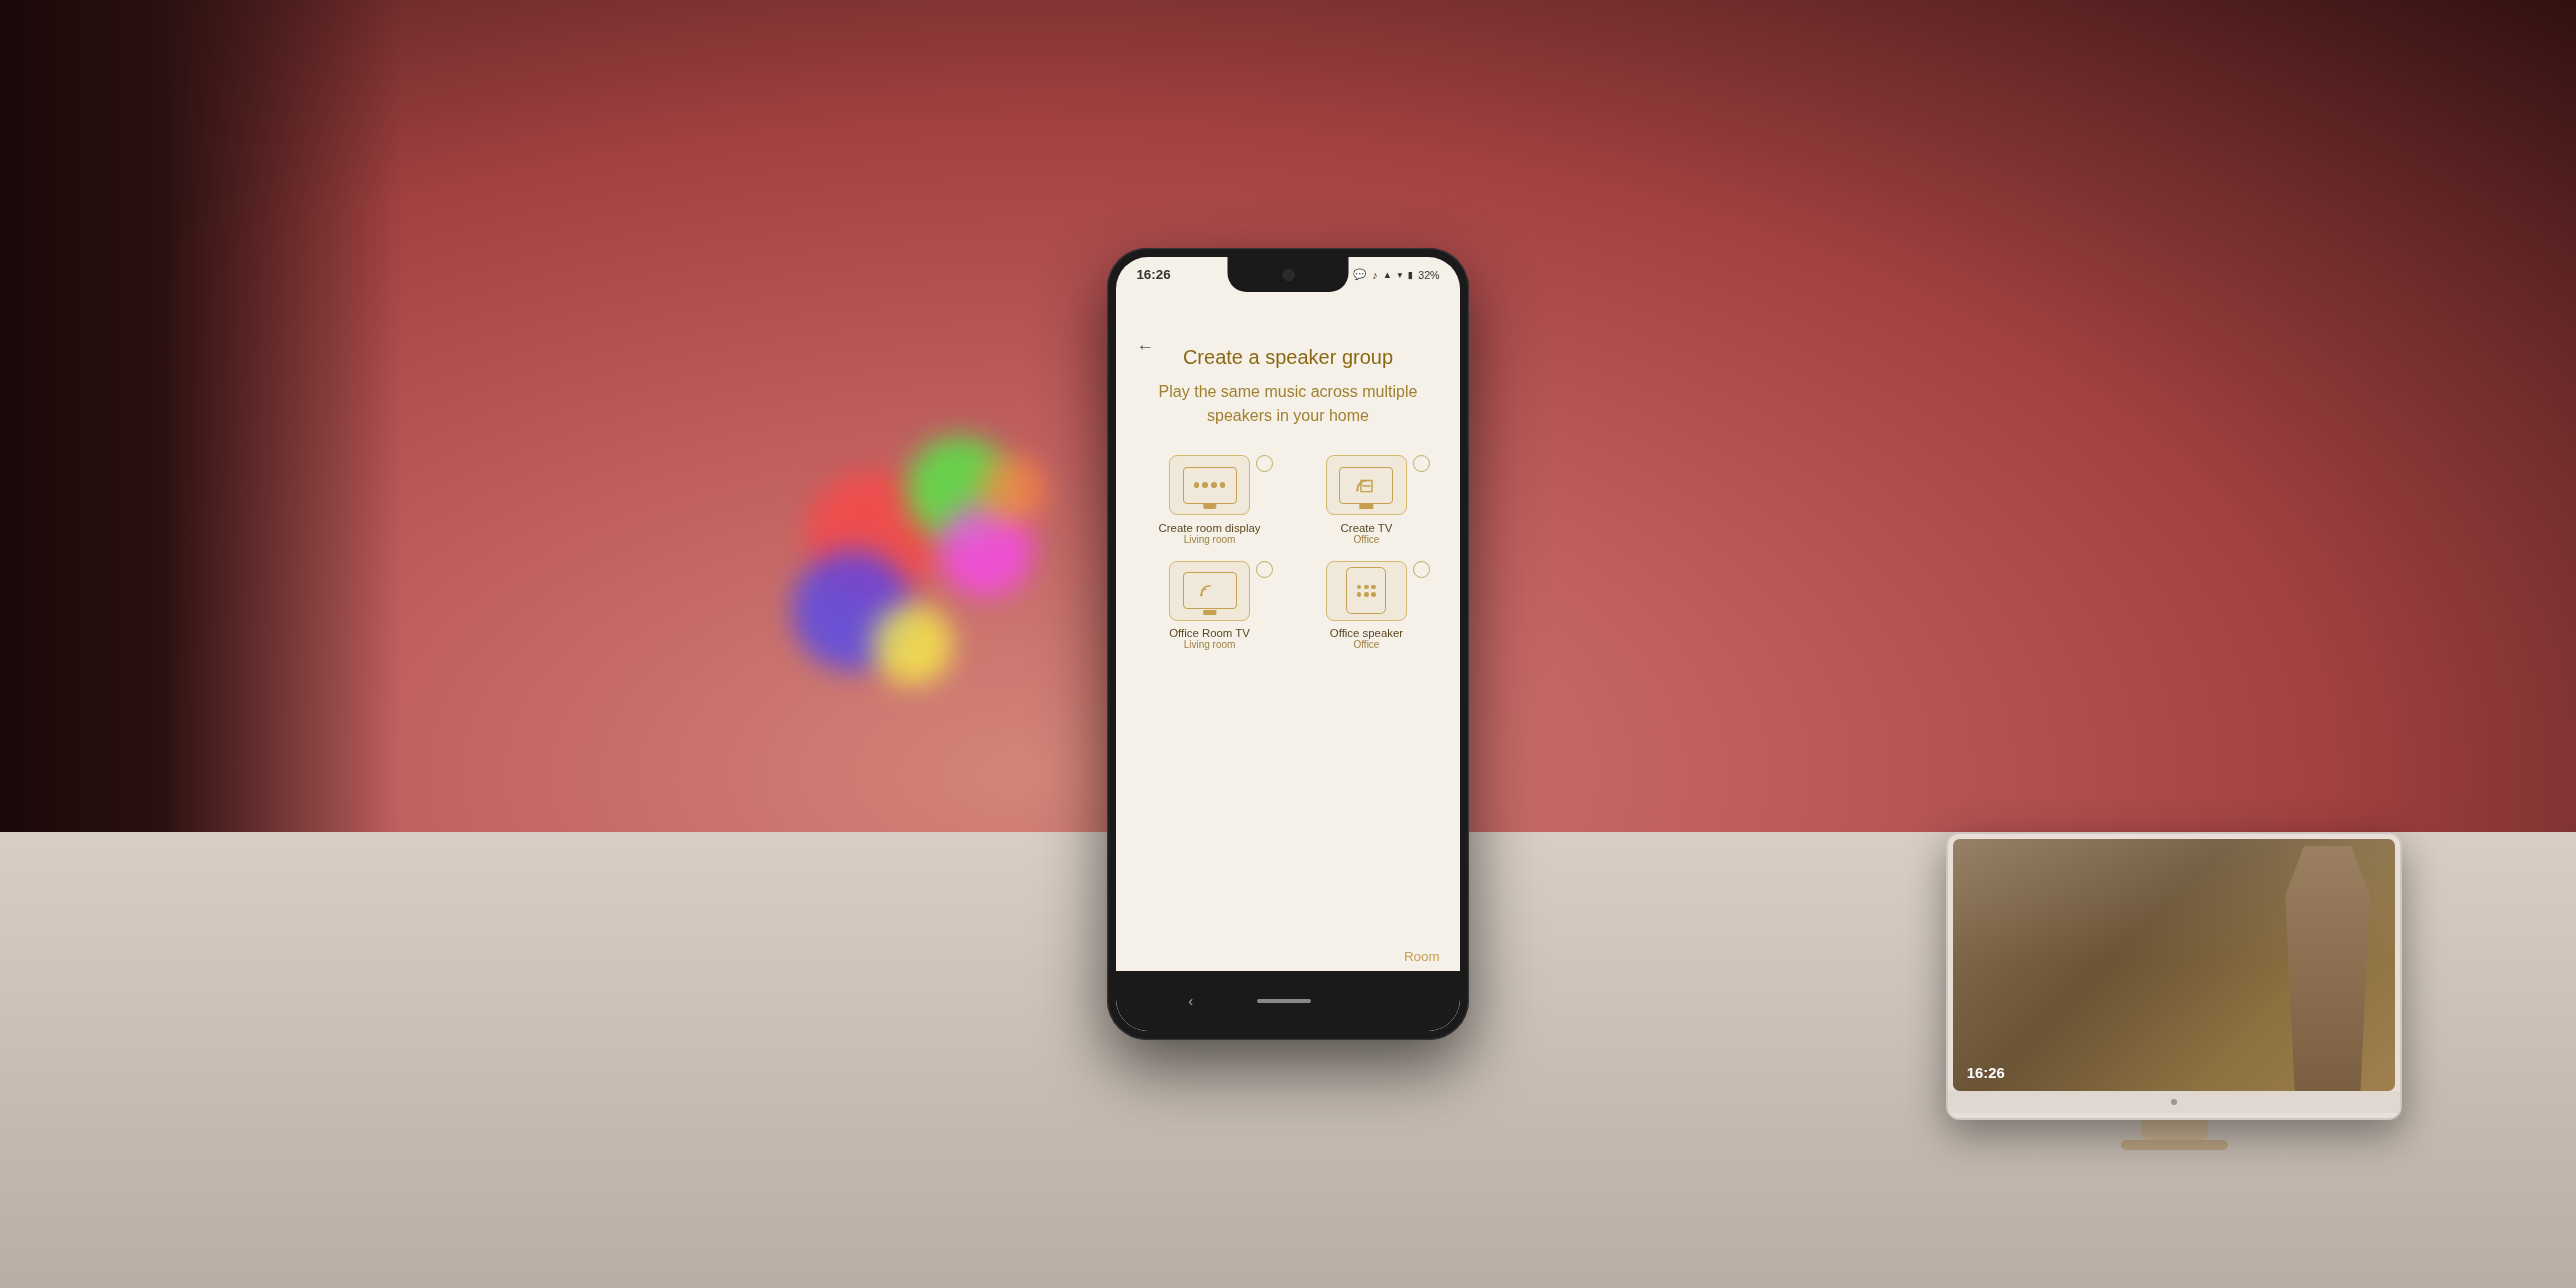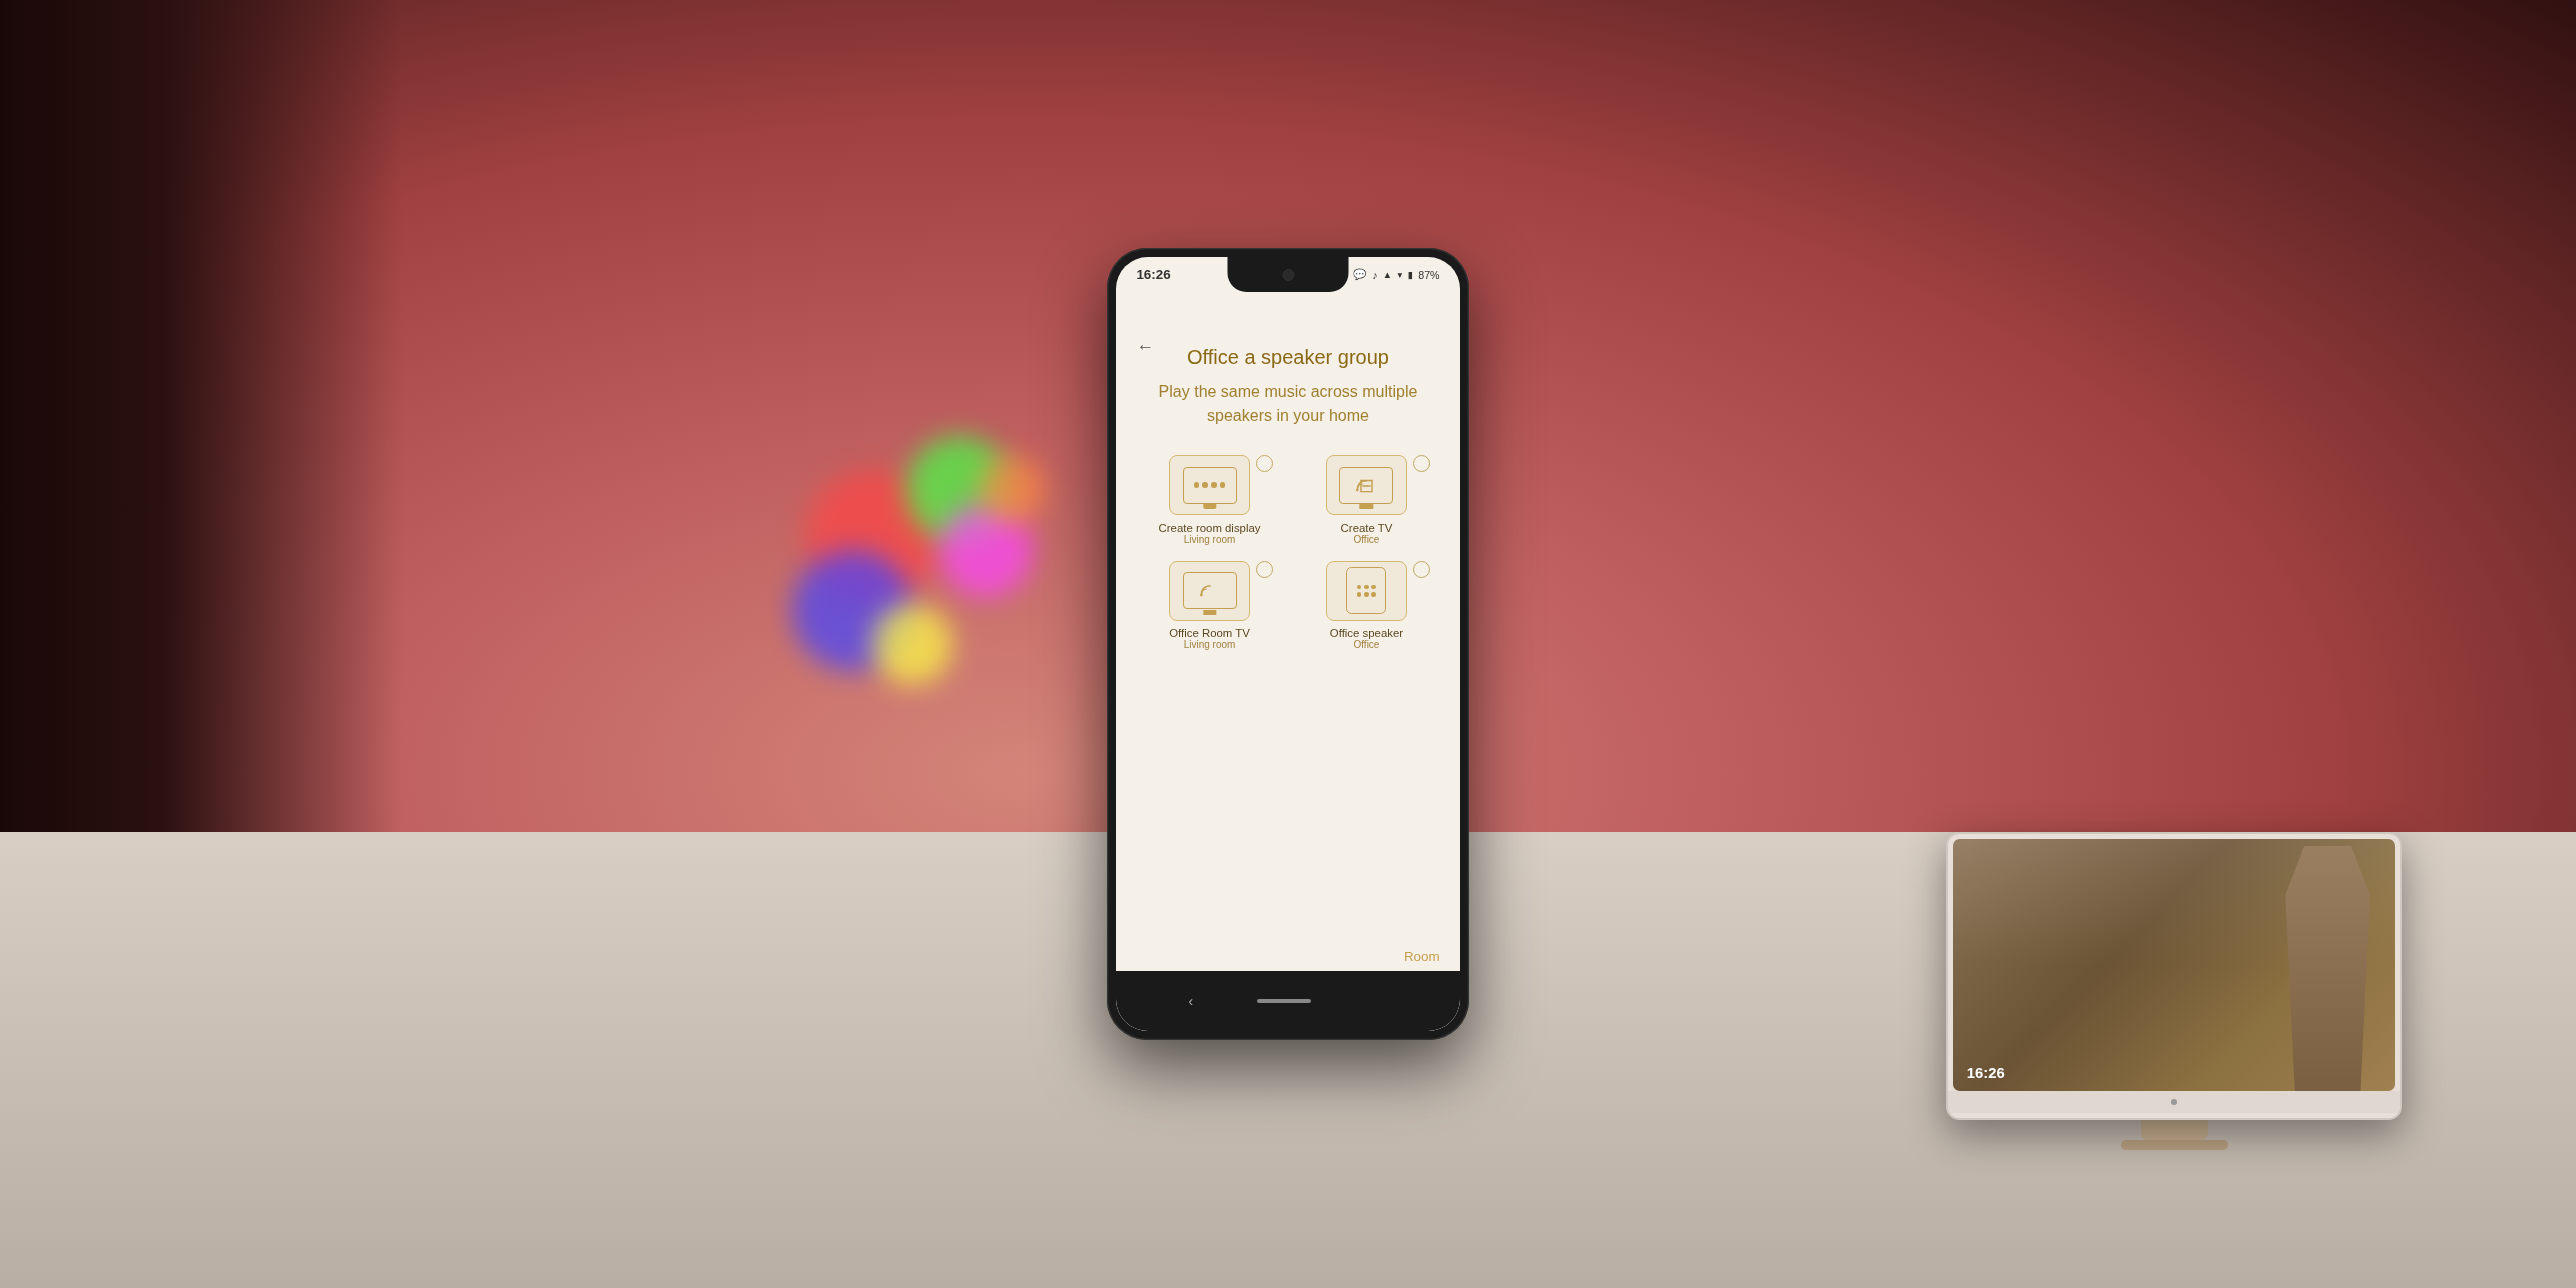--- a/index.html
+++ b/index.html
@@ -455,30 +455,30 @@
       </div>
 
       <div class="status-bar">
         <span class="status-time">16:26</span>
         <div class="status-icons">
           <span>💬</span>
           <span>♪</span>
           <span style="font-size:9.4px;">▲</span>
           <span style="font-size:9.4px;">▾</span>
           <span style="font-size:9.4px;">▮</span>
-          <span style="font-size:10.7px;color:#333;">87%</span>
+          <span style="font-size:10.7px;color:#333;">32%</span>
         </div>
       </div>
 
       <div class="screen-content">
 
         <div class="back-btn">←</div>
 
         <div class="title-area">
-          <div class="page-title">Office a speaker group</div>
+          <div class="page-title">Create a speaker group</div>
           <div class="page-subtitle">Play the same music across multiple speakers in your home</div>
         </div>
 
         <div class="device-grid">
 
           <div class="device-card">
             <div class="device-radio"></div>
             <div class="device-icon-box">
               <div class="icon-display">
                 <div class="icon-display-dots">

